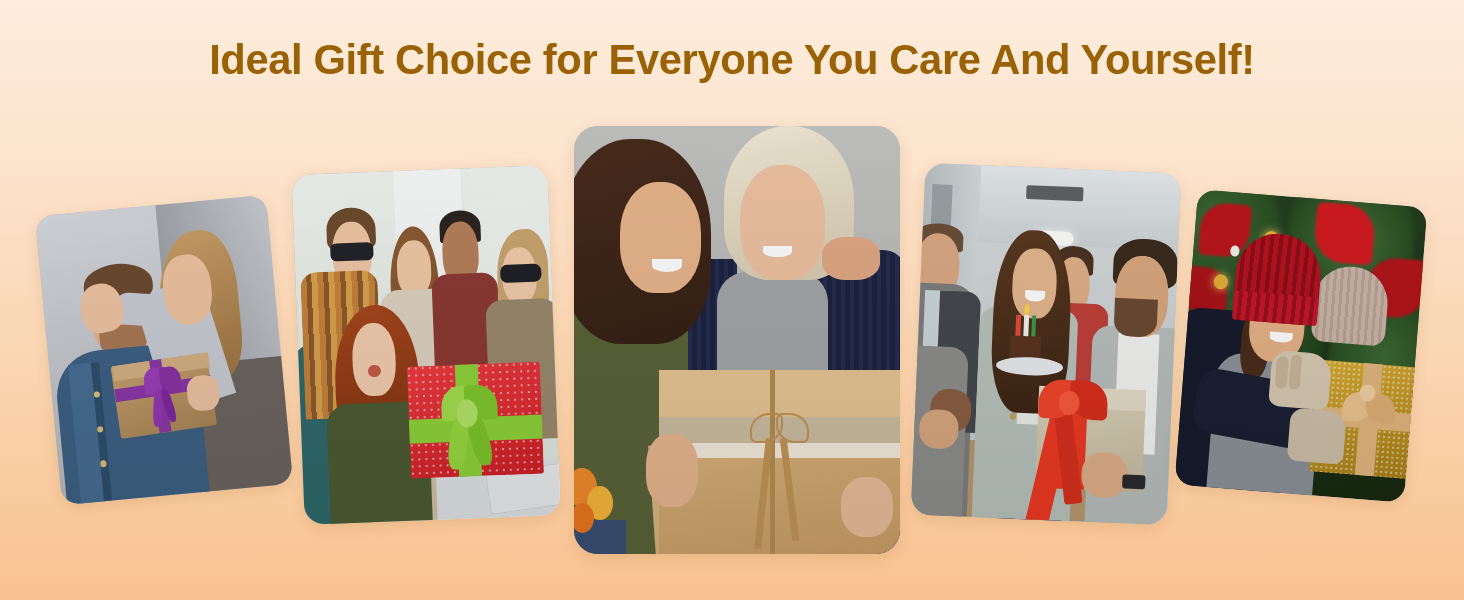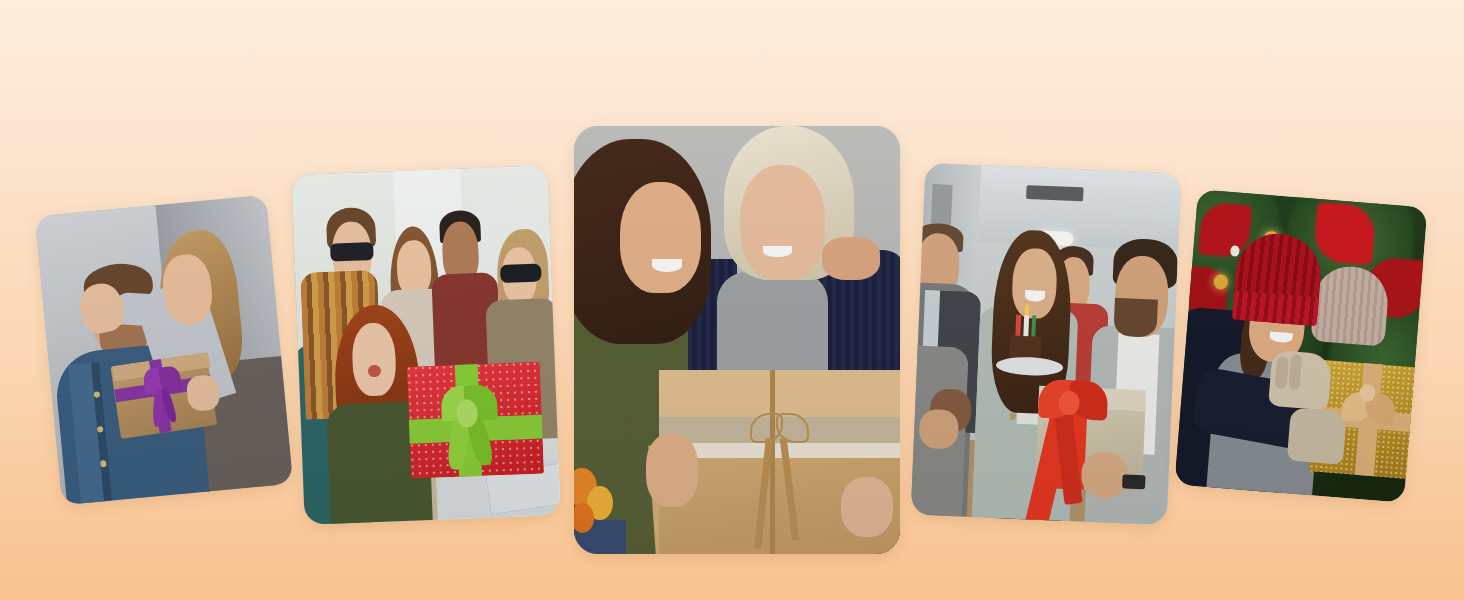--- a/index.html
+++ b/index.html
@@ -254,20 +254,23 @@
   #c5 .gbw3{ left:77%; top:61%; width:7%; height:6%; background:#f2d0a2; border-radius:50%; }
 
   
   .shade { position:absolute; inset:0; background:linear-gradient(180deg,rgba(0,0,0,.04),rgba(0,0,0,.10)); pointer-events:none; }
 </style>
 </head>
 <body style="background: linear-gradient(rgb(253, 237, 220) 0%, rgb(252, 227, 204) 28%, rgb(250, 213, 176) 62%, rgb(248, 194, 143) 100%);">
 
 <div class="banner">
 
+  <div class="title-wrap">
+    <div class="title" style="color: rgb(154, 98, 6); font-size: 43px;">Ideal Gift Choice for Everyone You Care And Yourself!</div>
+  </div>
 
   <div class="card" id="card1" style="transform: rotate(-5.4deg); border-radius: 18px;">
     <div class="photo" id="c1">
       <div class="bg"></div>
       <div class="rect wallshadow"></div>
       <div class="rect sofa"></div>
       <div class="hair w-hair"></div>
       <div class="head m-head"></div>
       <div class="hair m-hair"></div>
       <div class="rect m-beard"></div>

